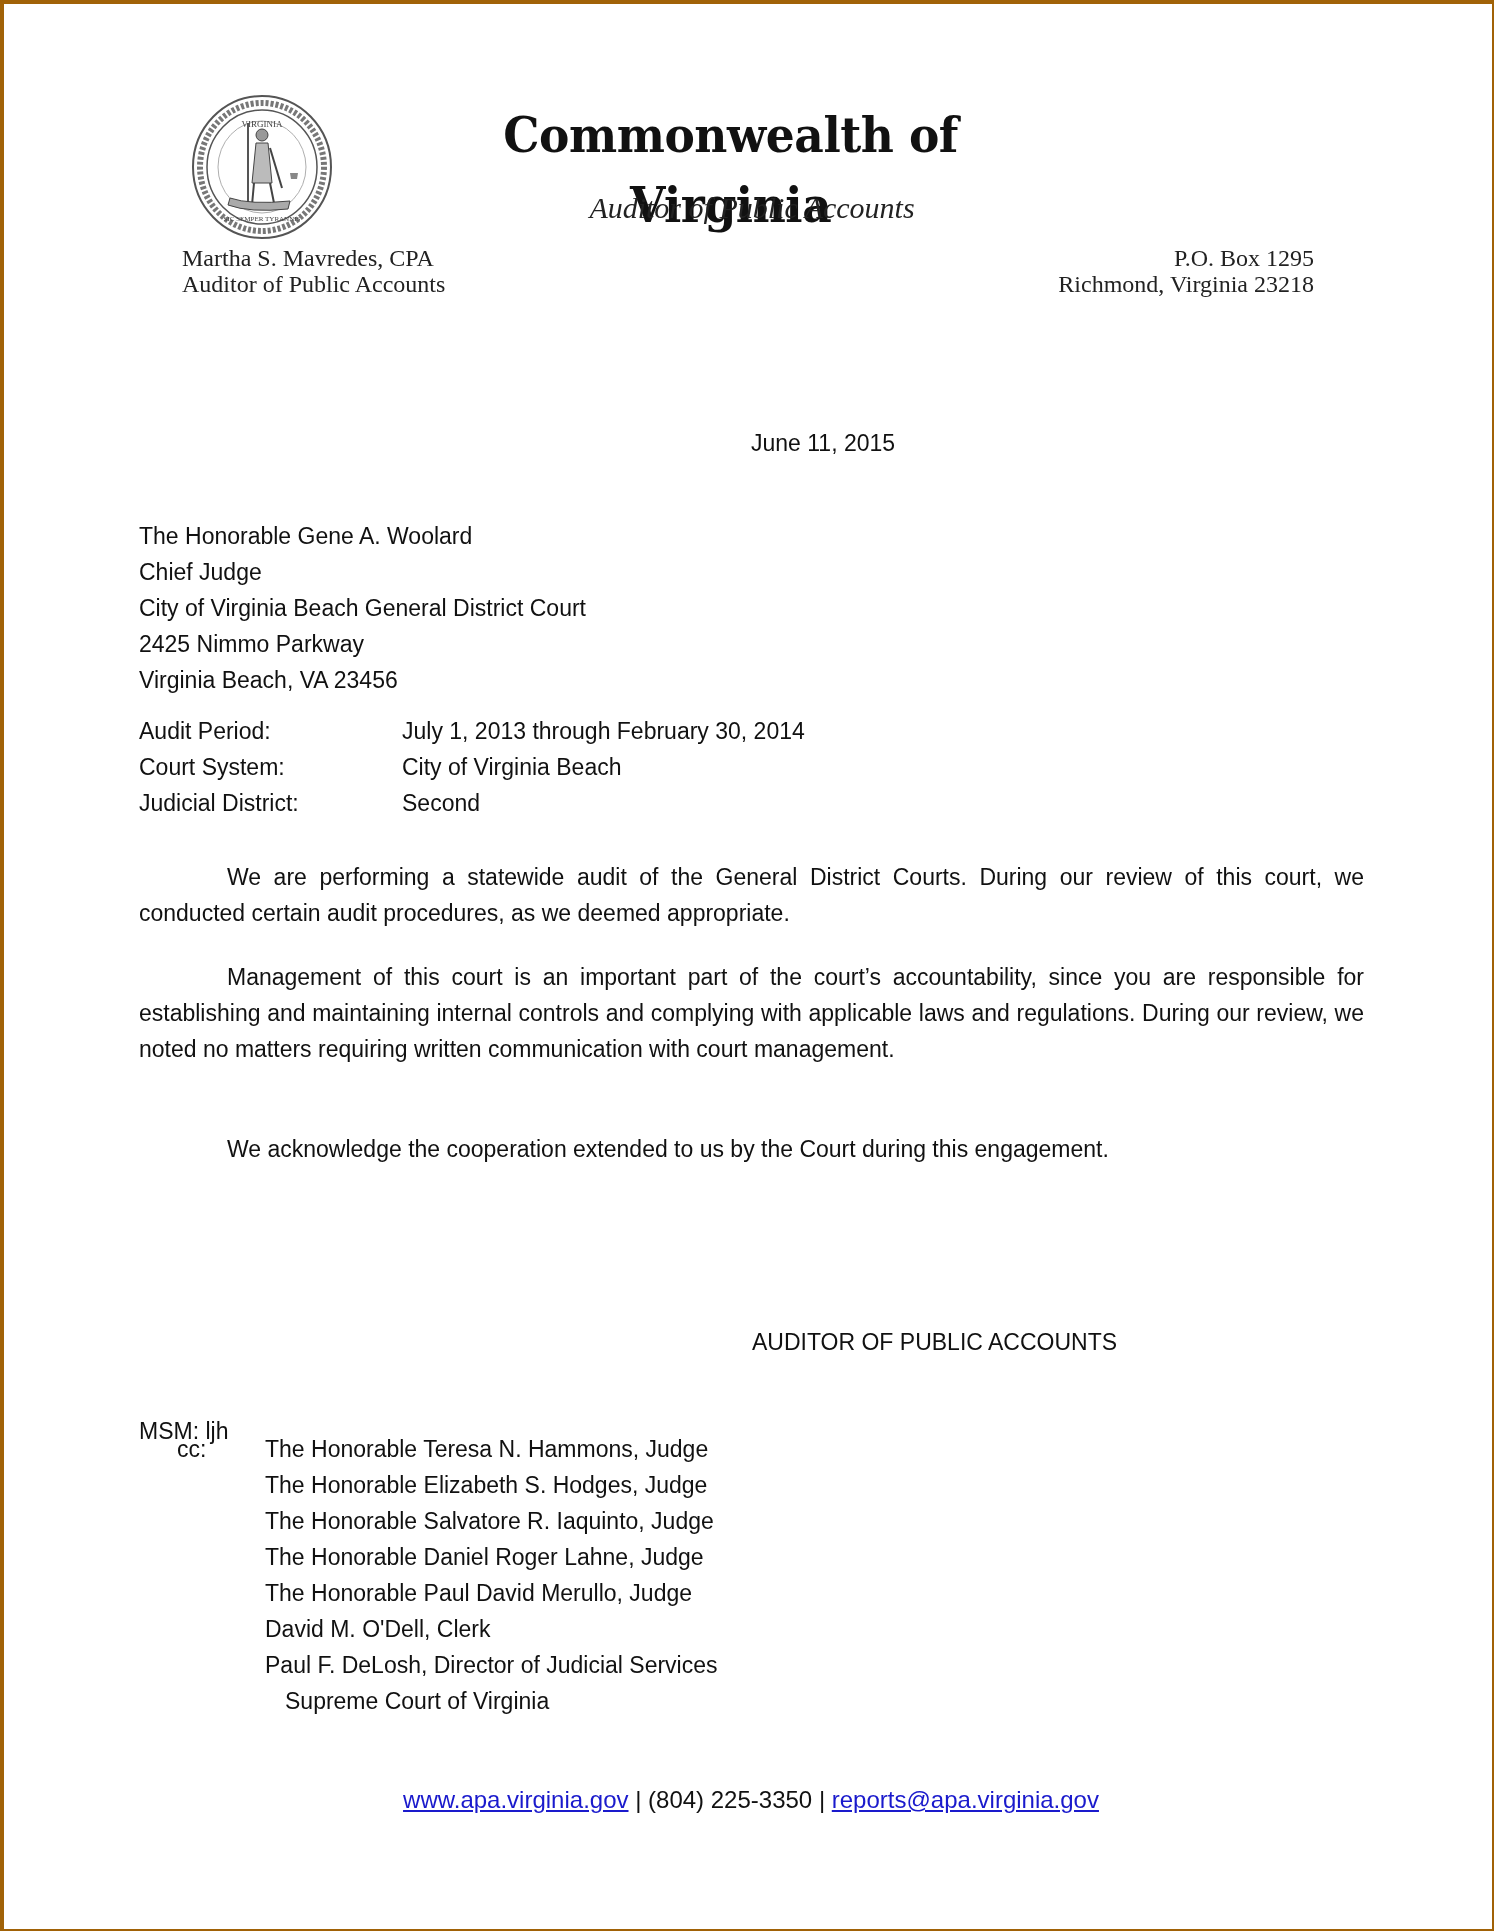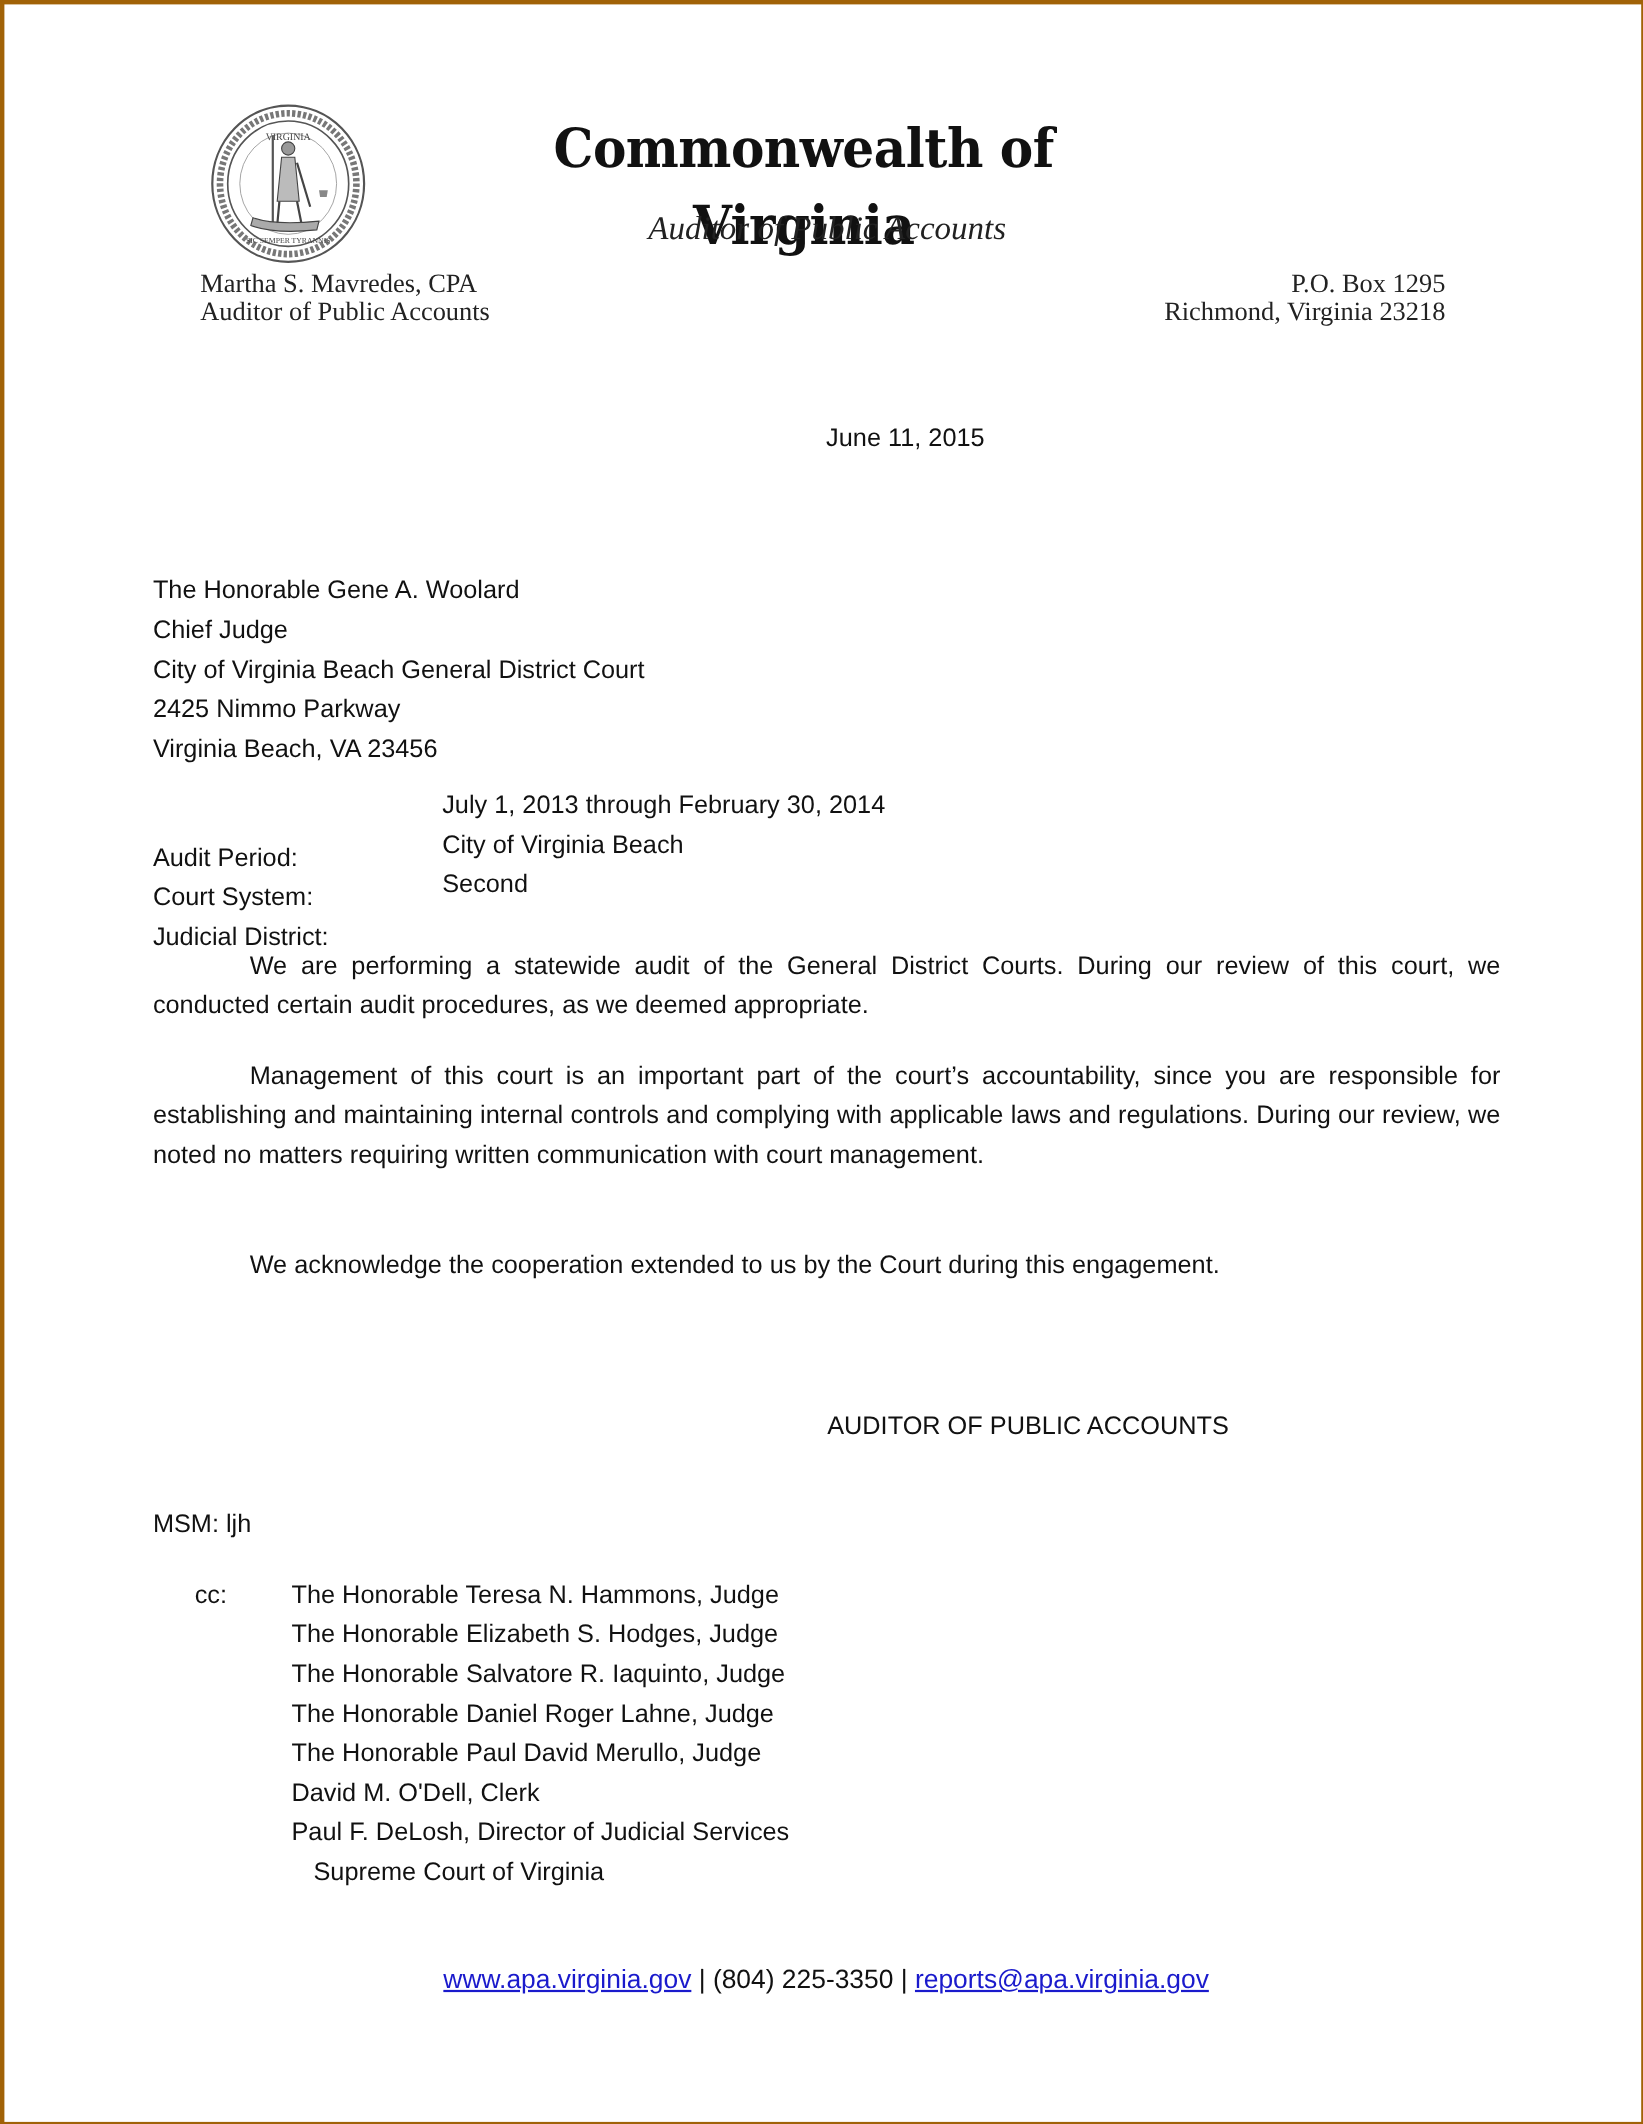--- a/index.html
+++ b/index.html
@@ -6,21 +6,21 @@
   body {
     width:1494px; height:1931px; position:relative; overflow:hidden;
     background:#ffffff;
     font-family:"Liberation Sans", "DejaVu Sans", sans-serif;
     color:#111;
   }
   .page {
     position:absolute; left:0; top:0; width:1488px; height:1925px;
     border:4px solid #a16207; background:#fff;
   }
-  .abs { position:absolute; white-space:nowrap; }
+  .abs { position:absolute; white-space:nowrap;margin-top:46px; }
   
   .seal { position:absolute; left:186px; top:89px; width:144px; height:148px; }
   .title {
     position:absolute; left:442px; top:96px; width:612px;
     font-family:"DejaVu Serif", "Liberation Serif", serif; font-weight:bold;
     font-size:49px; letter-spacing:-0.5px; line-height:70px; text-align:center; color:#111;
     transform:scaleX(0.93); transform-origin:left center;
   }
   .subtitle {
     position:absolute; left:442px; top:184px; width:612px; text-align:center;
@@ -29,21 +29,21 @@
   .lh-small { font-family:"Liberation Serif", serif; font-size:24px; line-height:26px; color:#222; }
   .lh-left { position:absolute; left:178px; top:241px; }
   .lh-right { position:absolute; right:178px; top:241px; text-align:right; }
   
   .txt { font-family:"Liberation Sans", "DejaVu Sans", sans-serif; font-size:23px; color:#111; }
   .date { left:747px; top:378px; line-height:30px; }
   .addr { position:absolute; left:135px; top:466px; line-height:36px;margin-top:48px; }
   .addr div { height:36px; }
   .meta { position:absolute; left:135px; top:709px; line-height:36px; }
   .meta-row { height:36px; display:flex; }
-  .meta-row .k { width:263px;margin-top:48px; }
+  .meta-row .k { width:263px; }
   .para { position:absolute; left:135px; width:1225px; line-height:36px; text-align:justify; text-align-last:left; }
   .para .ind { display:inline-block; width:88px; }
   .p1 { top:855px; }
   .p2 { top:955px; }
   .p3 { top:1127px; }
   .sig { left:748px; top:1277px; line-height:30px; }
   .msm { left:135px; top:1366px; line-height:30px; }
   .cc { position:absolute; left:135px; top:1427px; line-height:36px; display:flex; }
   .cc .lbl { width:88px;margin-left:38px; }
   .cc .names div { height:36px; white-space:nowrap; }

